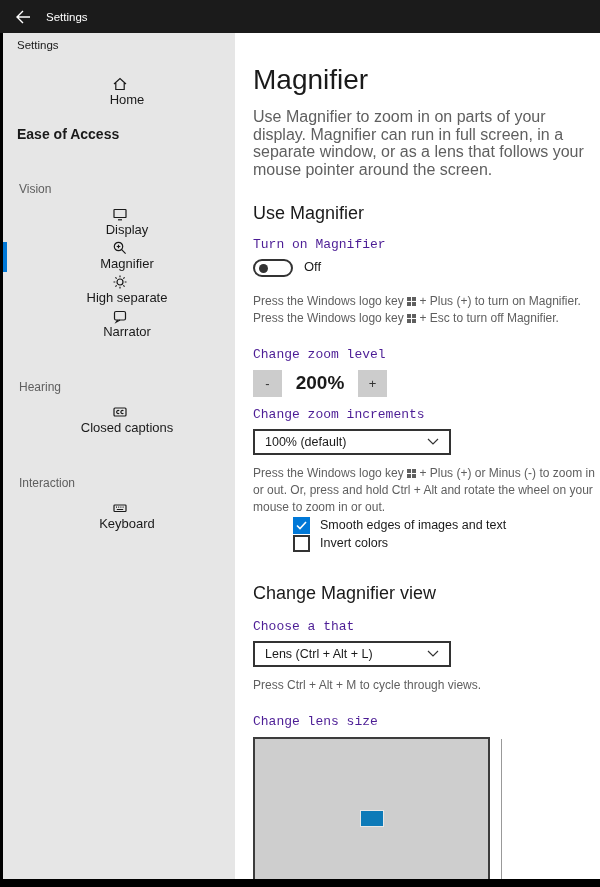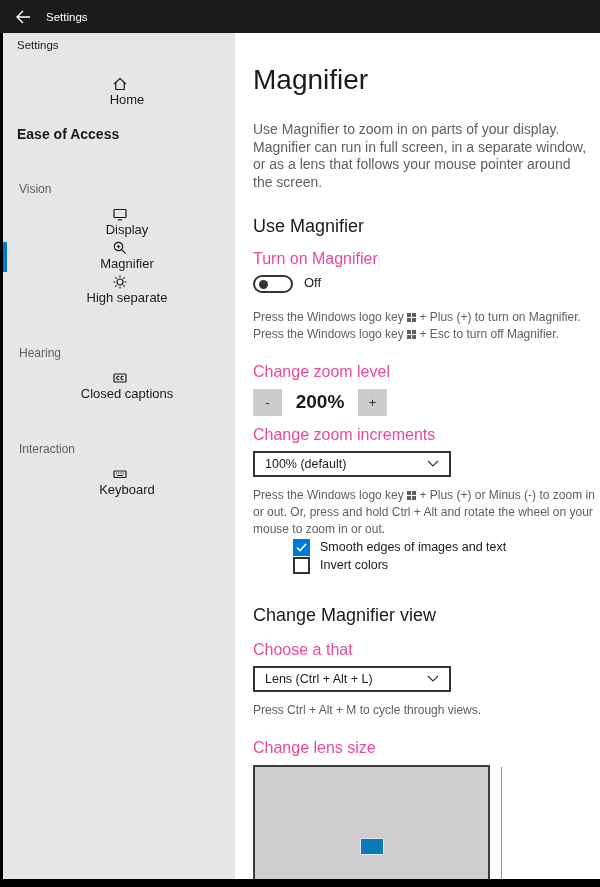--- a/index.html
+++ b/index.html
@@ -22,23 +22,23 @@
   .sb-item.selected::before { content:""; position:absolute; left:0; top:2px; bottom:2px; width:4px; background:#0078d7; }
   .sb-home { margin-top:25px; }
   .sb-title { font-size:14px; font-weight:bold; color:#1a1a1a; padding-left:14px; margin-top:16px; }
   .sb-group-label { font-size:12px; color:#5e5e5e; padding-left:16px; margin-top:38px; margin-bottom:10px; }
   .sb-group-label.first { margin-top:40px; }
   svg.line-icn { stroke:#1a1a1a; fill:none; stroke-width:1.2; }
 
   
   .main { flex:1; background:#fff; padding:0 0 0 18px; overflow:hidden; }
   .page-title { font-size:28px; font-weight:400; color:#1a1a1a; margin-top:30px; line-height:34px; }
-  .description { margin-top:24px; max-width:338px; font-size:14px; line-height:17.5px; color:#5f5f5f; }
+  .description { margin-top:11px; max-width:338px; font-size:16px; line-height:17.5px; color:#5f5f5f; }
   .section-heading { font-size:18px; font-weight:400; color:#1a1a1a; margin-top:23px; line-height:24px; }
-  .field-label { font-size:16px; color:#ec4899; margin-top:12px; }
+  .field-label { font-size:13px; color:#4c1d95; margin-top:12px;font-family:Liberation Mono, monospace; }
   .hint { font-size:12px; line-height:17px; color:#5f5f5f; max-width:352px; }
   .win-key { display:inline-block; vertical-align:-1px; }
 
   
   .toggle-row { display:flex; align-items:flex-start; margin-top:7px; height:22px; }
   .toggle { width:40px; height:18px; border:2px solid #333; border-radius:10px; position:relative; display:inline-block; background:#fff; cursor:default; }
   .toggle .knob { position:absolute; left:4px; top:2.5px; width:9px; height:9px; border-radius:50%; background:#333; }
   .toggle-state { font-size:13px; color:#1a1a1a; margin-left:11px; }
   .mt12 { margin-top:12px; }
 
@@ -122,20 +122,29 @@
       <div class="sb-item">
         <span class="icn">
           <svg class="line-icn" width="16" height="16" viewBox="0 0 16 16">
               <circle cx="8" cy="8" r="3"></circle>
               <path d="M8 1.5 V3.3 M8 12.7 V14.5 M1.5 8 H3.3 M12.7 8 H14.5 M3.4 3.4 L4.7 4.7 M11.3 11.3 L12.6 12.6 M12.6 3.4 L11.3 4.7 M4.7 11.3 L3.4 12.6"></path>
             </svg>
         </span>
         <span>High separate</span>
       </div>
 
+      <div class="sb-item">
+        <span class="icn">
+          <svg class="line-icn" width="16" height="16" viewBox="0 0 16 16">
+              <rect x="2.5" y="3.5" width="11" height="8.5" rx="1.5"></rect>
+              <path d="M5.5 12 L4.2 14.2 L8 12"></path>
+            </svg>
+        </span>
+        <span>Narrator</span>
+      </div>
 
       <div class="sb-group-label">Hearing</div>
 
       <div class="sb-item">
         <span class="icn">
           <svg class="line-icn" width="16" height="16" viewBox="0 0 16 16">
               <rect x="2" y="4" width="12" height="8" rx="1"></rect>
               <path d="M7.2 6.9 A1.5 1.5 0 1 0 7.2 9.1 M11.4 6.9 A1.5 1.5 0 1 0 11.4 9.1"></path>
             </svg>
         </span>

